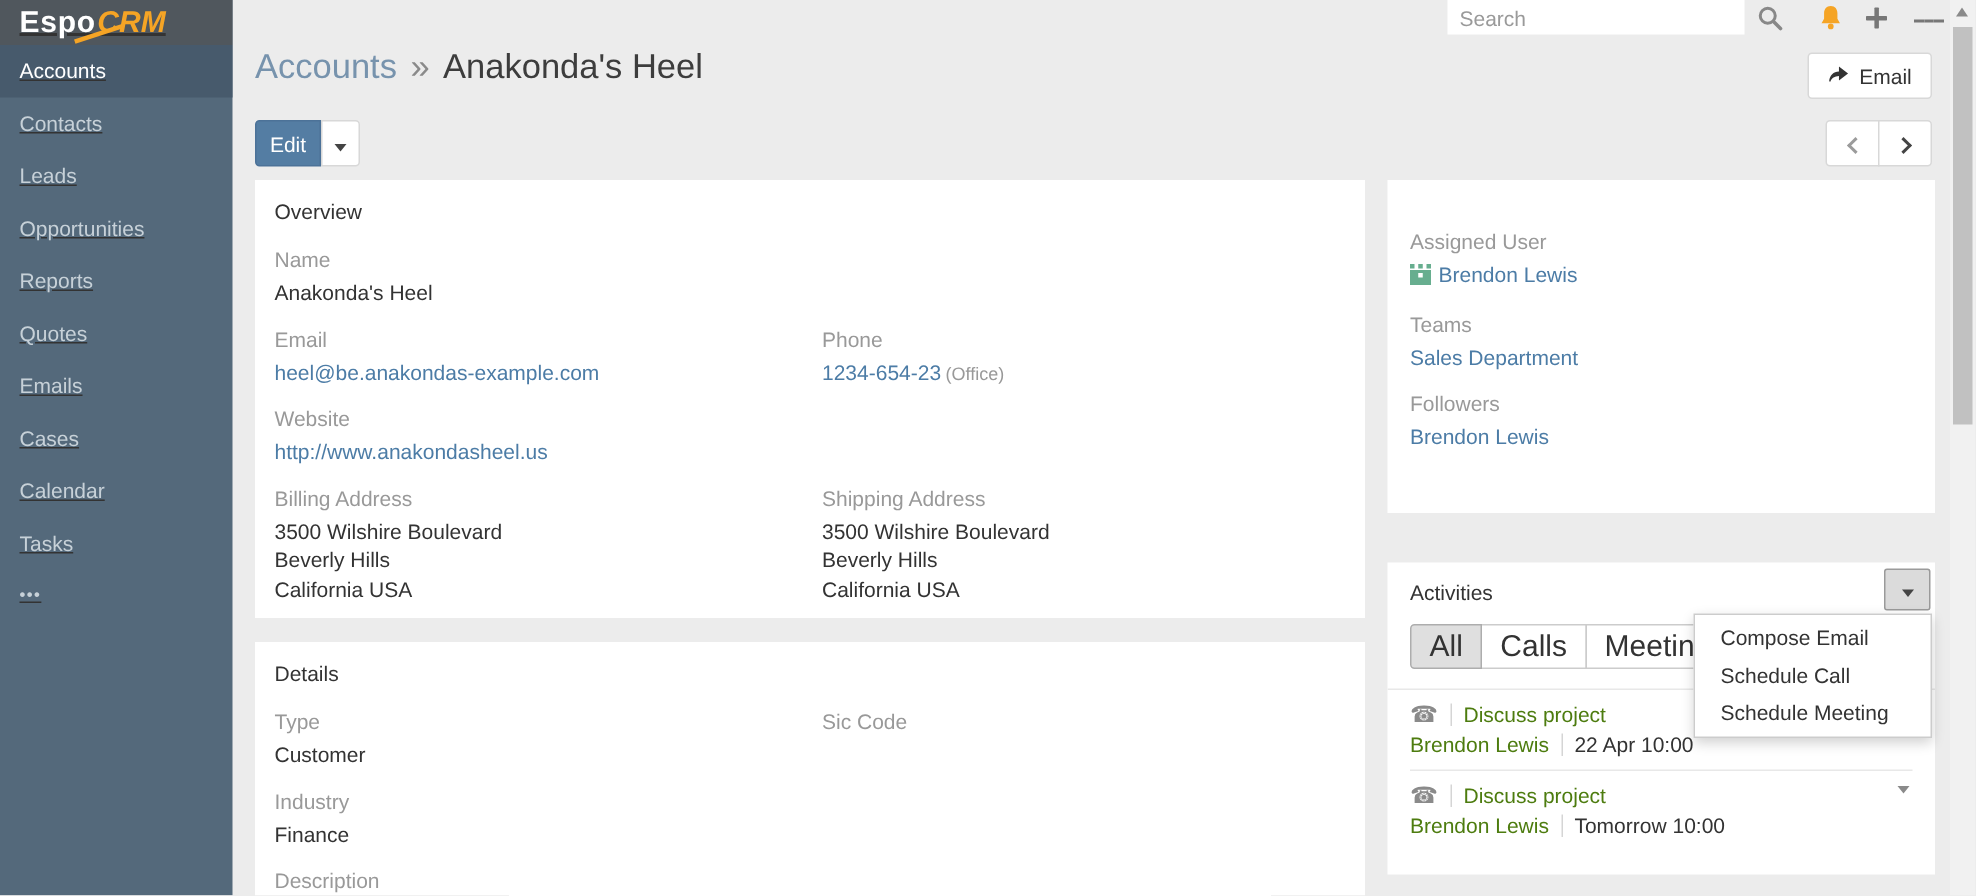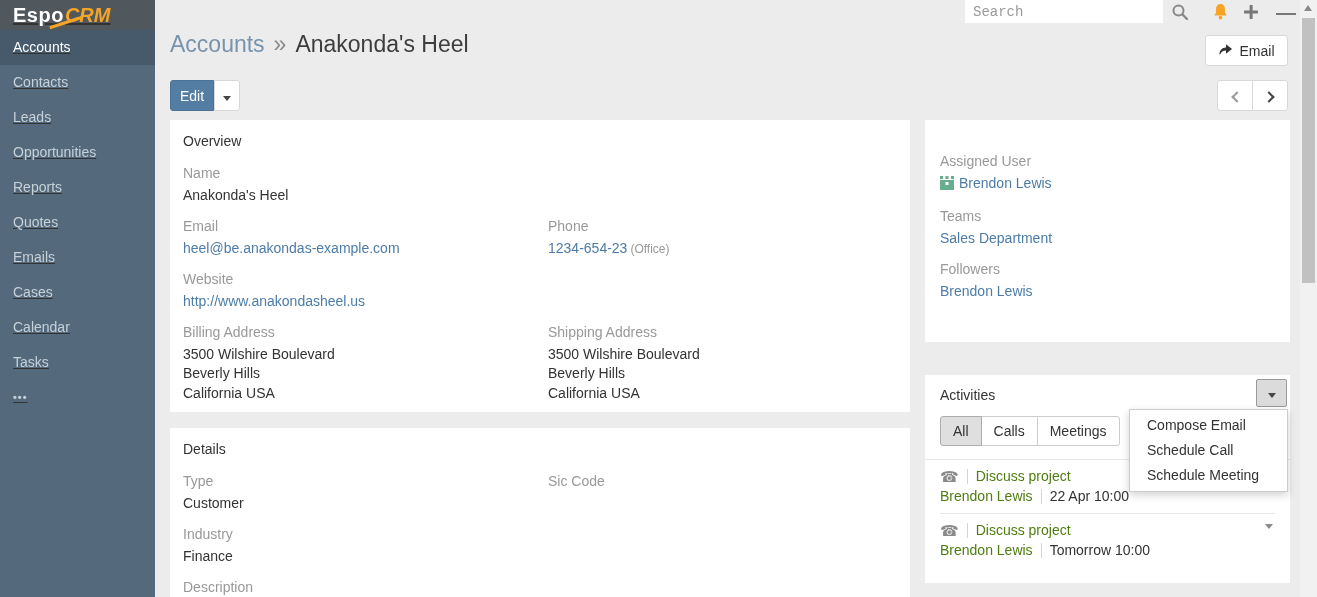--- a/index.html
+++ b/index.html
@@ -14,21 +14,21 @@
   .logo { height:30px; background:#50575D; display:flex; align-items:center; padding-left:13px; cursor:pointer; }
   .logo-espo { color:#FFF; font-size:20px; font-weight:600; letter-spacing:.5px; }
   .logo-crm { color:#F5A425; font-size:20px; font-weight:800; font-style:italic; position:relative; margin-left:1px; }
   .logo-crm::after { content:''; position:absolute; left:-16px; bottom:3px; width:34px; height:3px; background:#F5A425; transform:rotate(-18deg); }
   .nav { list-style:none; }
   .nav li { height:35px; line-height:35px; padding-left:13px; color:#C7D1D8; font-size:14px; cursor:pointer; }
   .nav li.active { background:#475A6C; color:#FFF; }
   .nav li.more { font-size:11px; font-weight:bold; letter-spacing:1px; }
 
   
-  .search-input { position:absolute; left:965px; top:0; width:198px; height:23px; border:0; background:#FFF; padding:0 8px; font-size:14px; color:#555; font-family:Liberation Mono, monospace; }
+  .search-input { position:absolute; left:965px; top:0; width:198px; height:23px; border:0; background:#FFF; padding:0 8px; font-size:14px; color:#555; font-family:Liberation Sans, sans-serif; }
   .search-input::placeholder { color:#9A9A9A; }
   .tb-icon { position:absolute; top:2px; width:20px; height:20px; cursor:pointer; display:flex; align-items:center; justify-content:center; }
   .icon-search { left:1170px; }
   .icon-bell { left:1210px; }
   .icon-plus { left:1241px; }
   .icon-menu { left:1276px; top:4px; }
   .bars span { display:block; width:16px; height:2.5px; background:#777; margin:2.5px 0; }
 
   
   .breadcrumb { position:absolute; left:170px; top:31px; font-size:23px; }
@@ -57,21 +57,21 @@
   .cell { margin-bottom:13px; }
   .flabel { color:#999; margin-bottom:3px; line-height:1.25; }
   .fvalue { color:#333; line-height:1.4; }
   .ftype { color:#999; font-size:12px; margin-left:3px; }
   .avatar { display:inline-block; vertical-align:-2px; margin-right:5px; }
 
   
   .act-head { position:relative; }
   .act-menu-btn { position:absolute; right:-12px; top:-8px; width:31px; height:28px; background:#DBDBDB; border:1px solid #9A9A9A; border-radius:2px; cursor:pointer; }
   .tabs { margin-top:13px; display:flex; }
-  .tab { height:30px; line-height:28px; padding:0 12px; background:#FFF; border:1px solid #CCC; cursor:pointer; margin-left:-1px; font-size:14px; color:#333; }
+  .tab { height:30px; line-height:28px; padding:0 12px; background:#FFF; border:1px solid #CCC; cursor:pointer; margin-left:-1px; font-size:20px; color:#333; }
   .tab:first-child { margin-left:0; border-radius:3px 0 0 3px; }
   .tab:last-child { border-radius:0 3px 3px 0; }
   .tab.active { background:#DFDFDF; border-color:#ADADAD; position:relative; }
   .act-divider { border-top:1px solid #E8E8E8; margin:13px -15px 0; }
   .act-row { position:relative; padding:8px 0 9px; border-bottom:1px solid #E8E8E8; }
   .act-row:last-child { border-bottom:0; }
   .act-line1 { display:flex; align-items:center; gap:8px; }
   .phone-glyph { color:#8A8A8A; font-size:15px; line-height:1; }
   .vsep { display:inline-block; width:0; height:15px; border-left:1px solid #D5D5D5; }
   .act-line2 { margin-top:4px; display:flex; align-items:center; gap:8px; }

